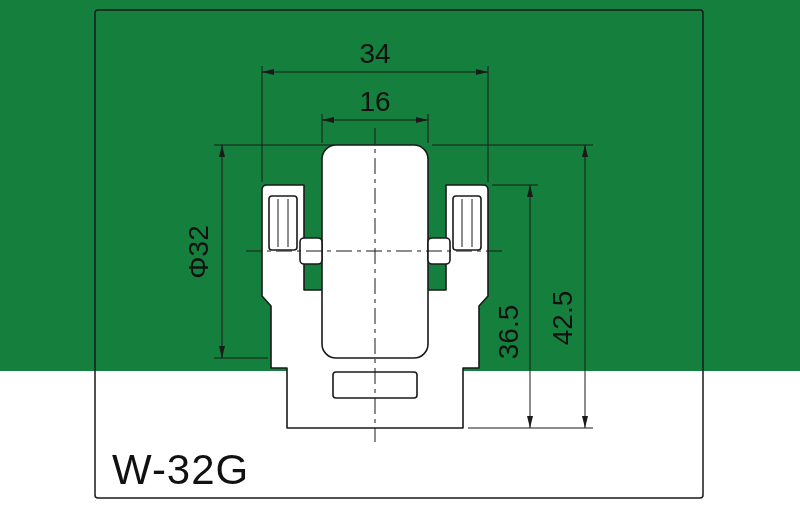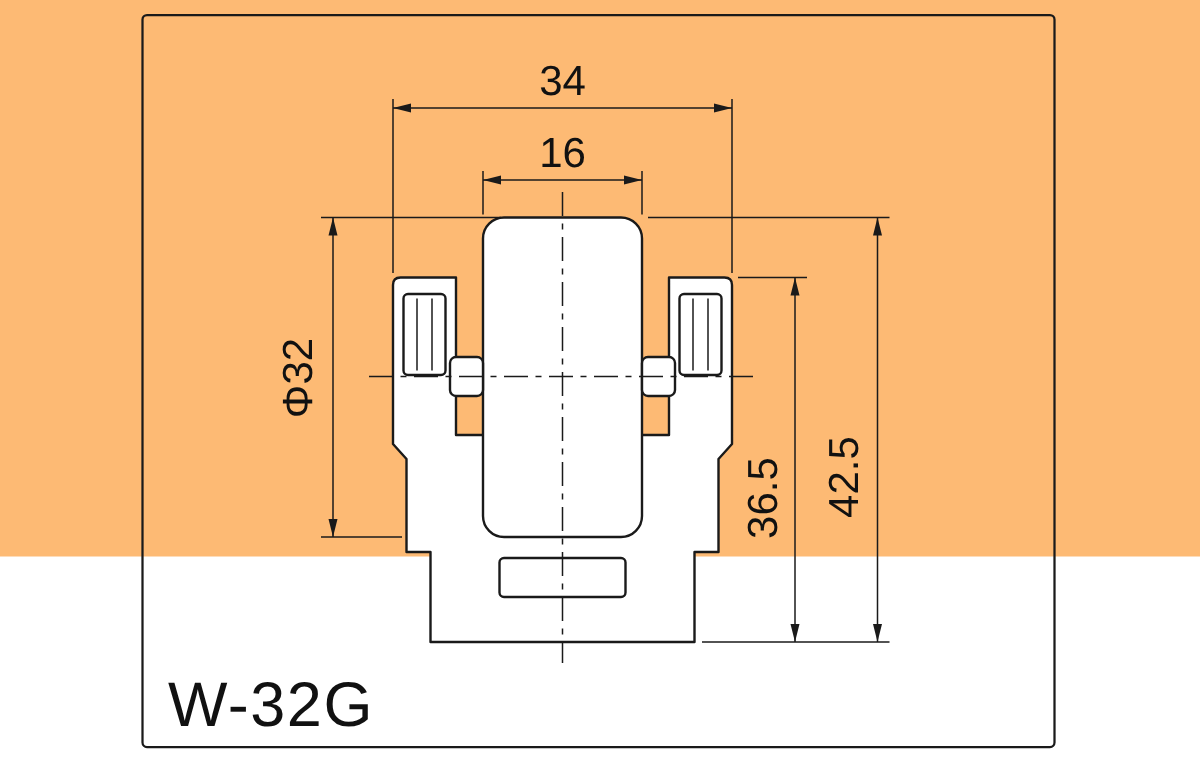--- a/index.html
+++ b/index.html
@@ -8,21 +8,21 @@
     background: #ffffff;
     width: 800px;
     height: 521px;
     overflow: hidden;
     font-family: "Liberation Sans", sans-serif;
   }
   .stage {
     position: relative;
     width: 800px;
     height: 371px;
-    background: #fdba74;
+    background: #15803d;
   }
   svg { display: block; }
   .outline {
     fill: #ffffff;
     stroke: #1a1a1a;
     stroke-width: 1.6;
     stroke-linejoin: round;
   }
   .thin {
     fill: none;

